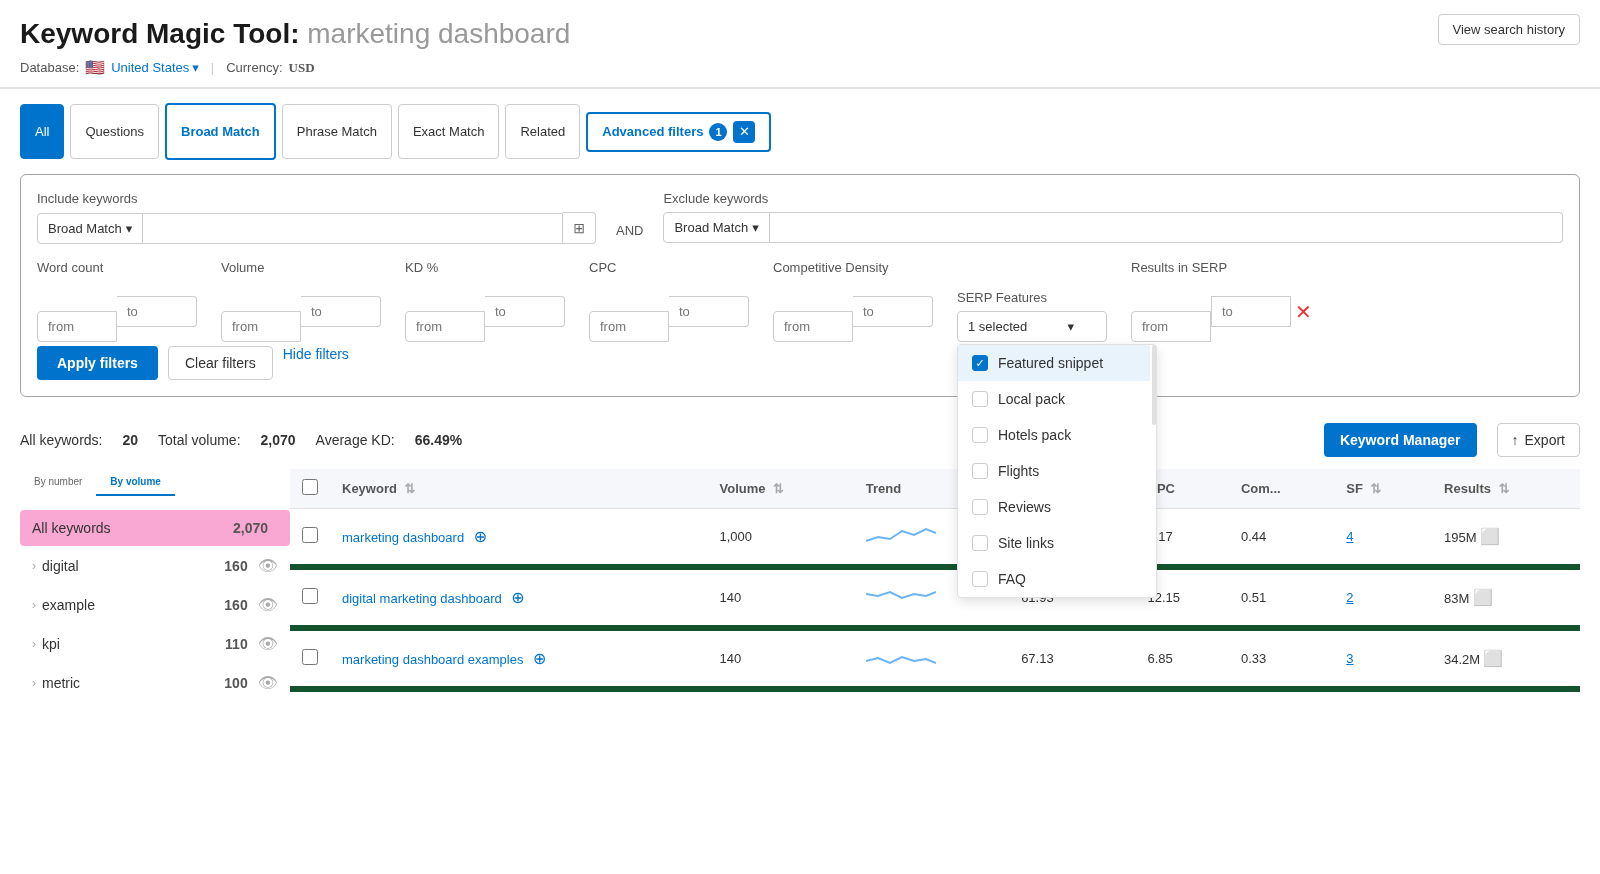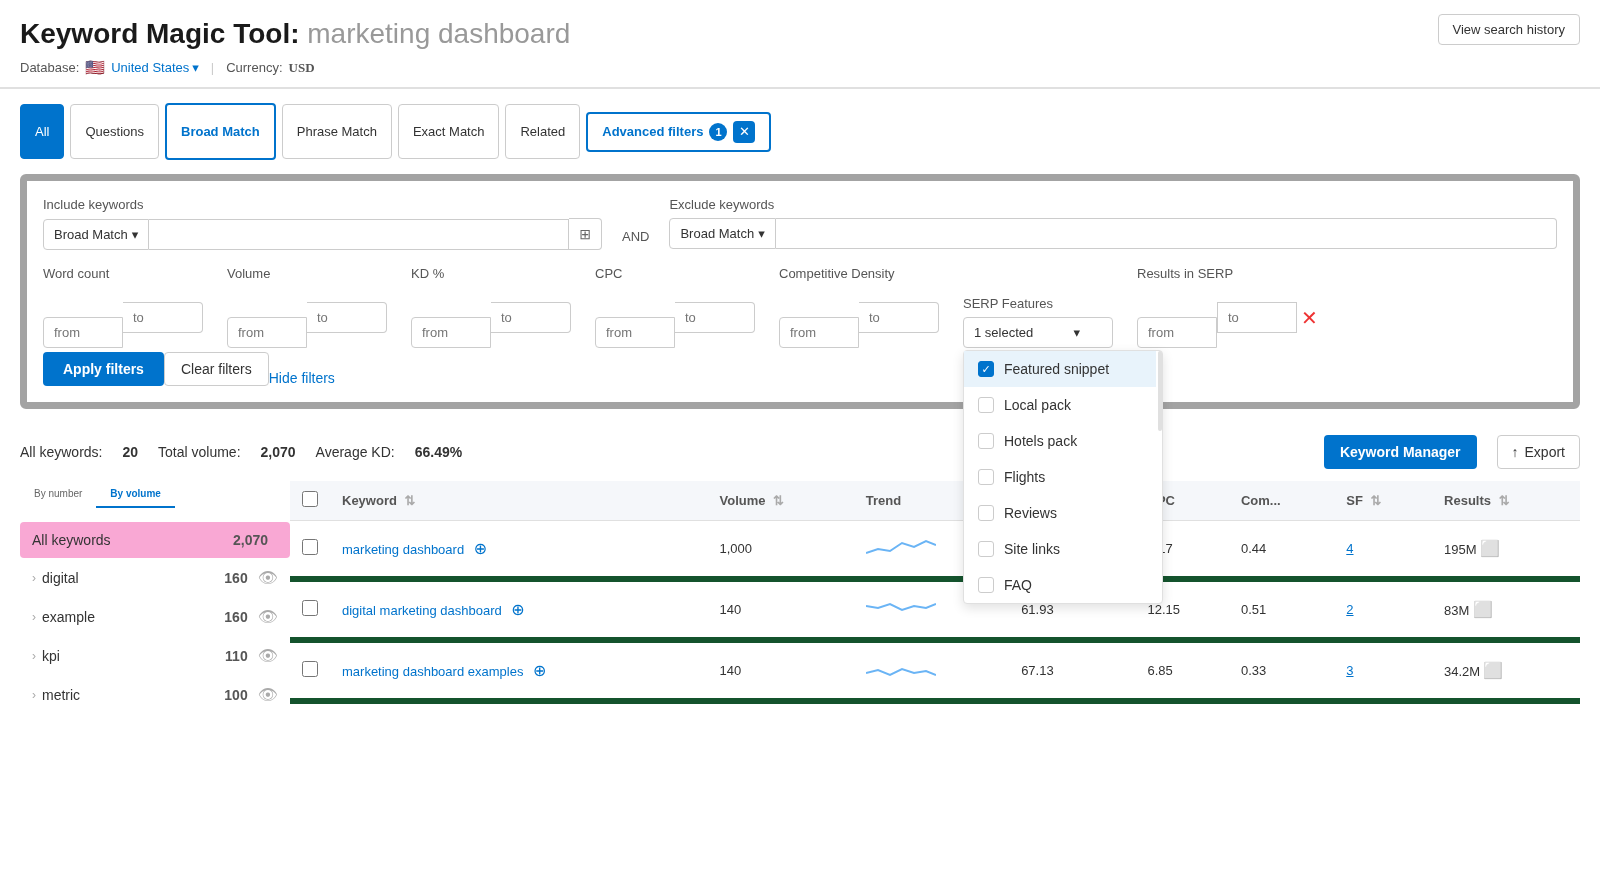--- a/index.html
+++ b/index.html
@@ -34,21 +34,21 @@
       width: 18px; height: 18px; display: inline-flex; align-items: center; justify-content: center;
       font-size: 11px;
     }
     .adv-close {
       background: #0073cc; color: #fff; border: none;
       width: 22px; height: 22px; border-radius: 4px; cursor: pointer;
       display: flex; align-items: center; justify-content: center; font-size: 13px;
     }
 
     .filters-panel {
-      margin: 14px 20px; border: 7px solid #a3a3a3; border-radius: 6px; padding: 16px;
+      margin: 14px 20px; border: 1px solid #a3a3a3; border-radius: 6px; padding: 16px;
     }
     .filter-row { display: flex; align-items: flex-start; gap: 20px; margin-bottom: 16px; }
     .filter-group { display: flex; flex-direction: column; gap: 6px; }
     .filter-label { font-size: 13px; color: #555; }
     .kw-input-wrap { display: flex; align-items: center; gap: 0; }
     .match-select {
       border: 1px solid #ccc; border-radius: 4px 0 0 4px; padding: 7px 10px;
       background: #fff; font-size: 13px; cursor: pointer; display: flex; align-items: center; gap: 4px;
     }
     .kw-input {
@@ -78,21 +78,21 @@
     .range-input:first-child { border-radius: 4px 0 0 4px; margin-top: 30px; }
     .range-input:last-child { border-radius: 0 4px 4px 0; border-left: none; }
     .serp-select-wrap { position: relative; display: flex; flex-direction: column; gap: 6px; }
     .serp-select-btn {
       border: 1px solid #ccc; border-radius: 4px; padding: 7px 32px 7px 10px;
       background: #fff; font-size: 13px; cursor: pointer; min-width: 150px;
       display: flex; align-items: center; justify-content: space-between;
     }
     .clear-red-btn { background: none; border: none; cursor: pointer; color: #e33; font-size: 20px; padding: 4px; }
 
-    .action-row { display: flex; align-items: flex-end; margin-top: 4px; }
+    .action-row { display: flex; align-items: flex-start; gap: 10px; margin-top: 4px; }
     .apply-btn {
       background: #0073cc; color: #fff; border: none; border-radius: 4px;
       padding: 9px 20px; font-size: 14px; cursor: pointer; font-weight: 600;
     }
     .clear-btn {
       background: #fff; color: #333; border: 1px solid #ccc; border-radius: 4px;
       padding: 8px 16px; font-size: 14px; cursor: pointer;
     }
     .hide-btn { background: none; border: none; color: #0073cc; font-size: 14px; cursor: pointer; }
 

